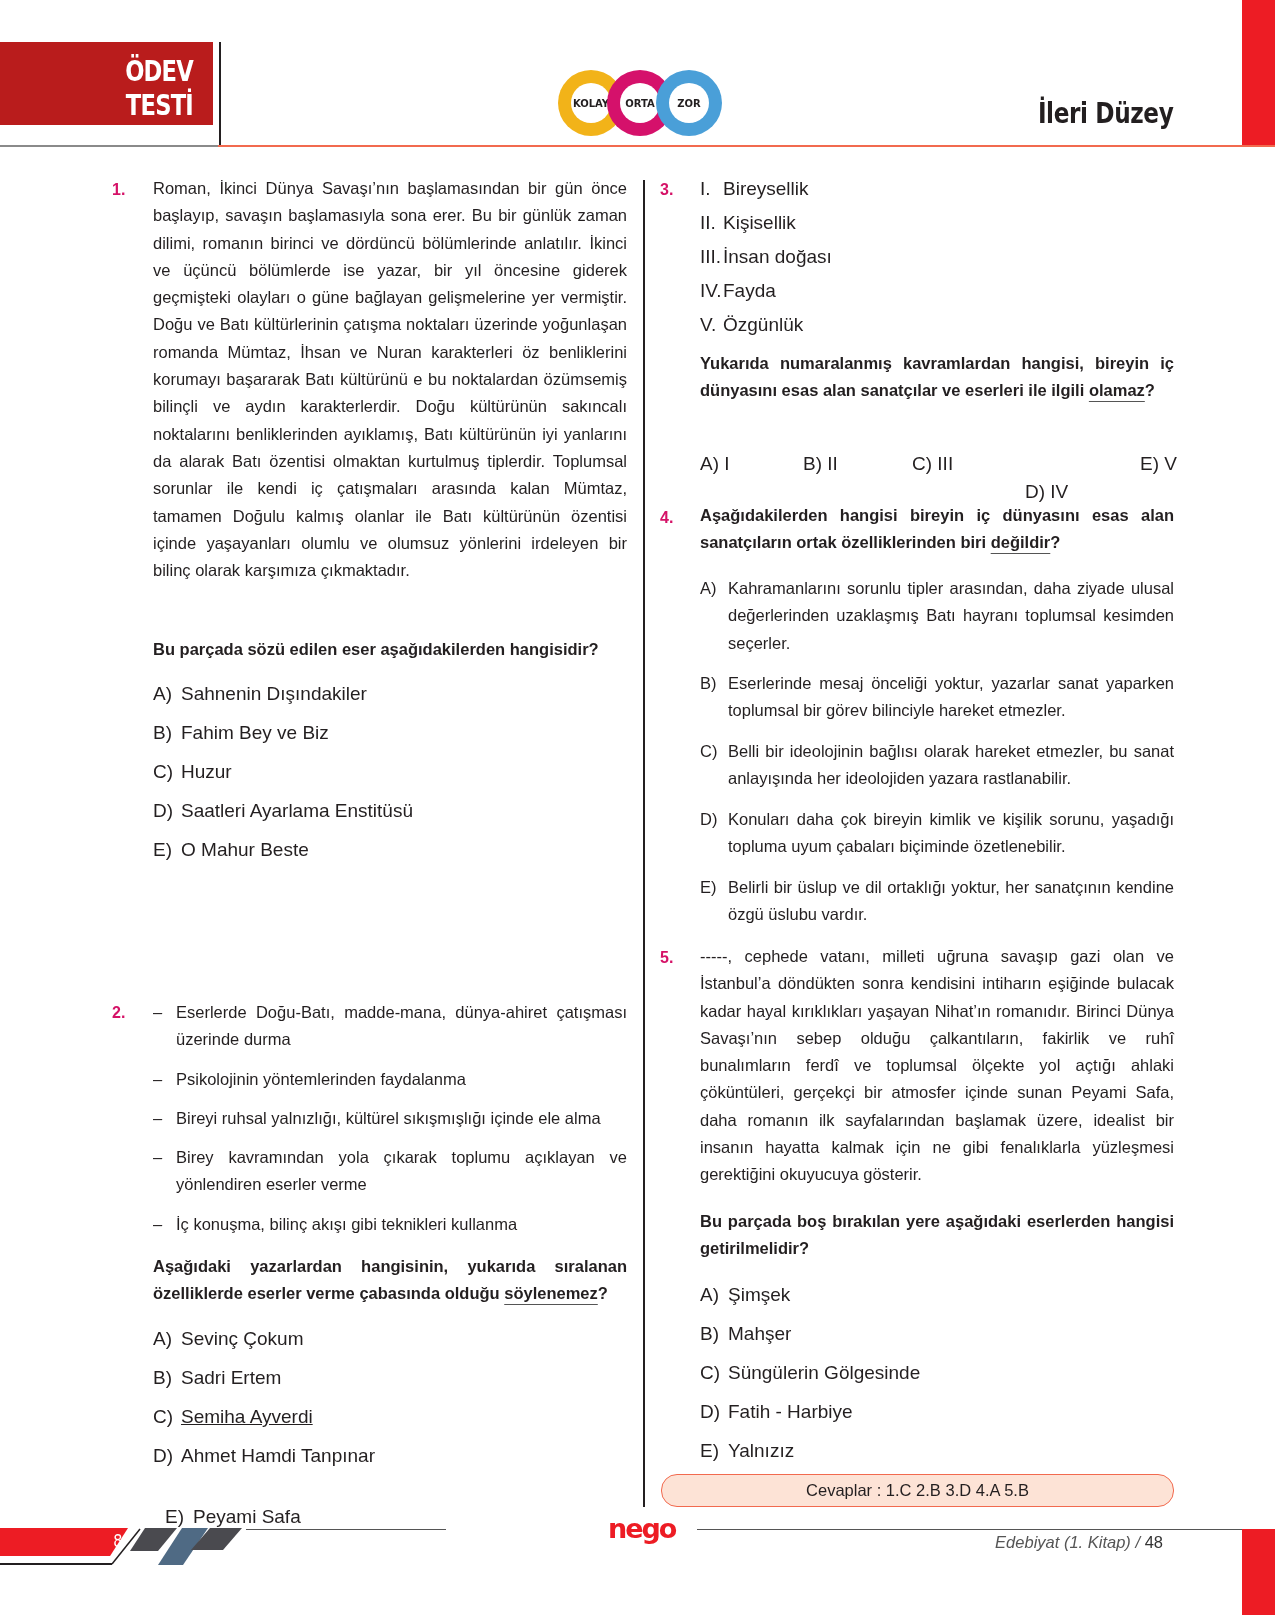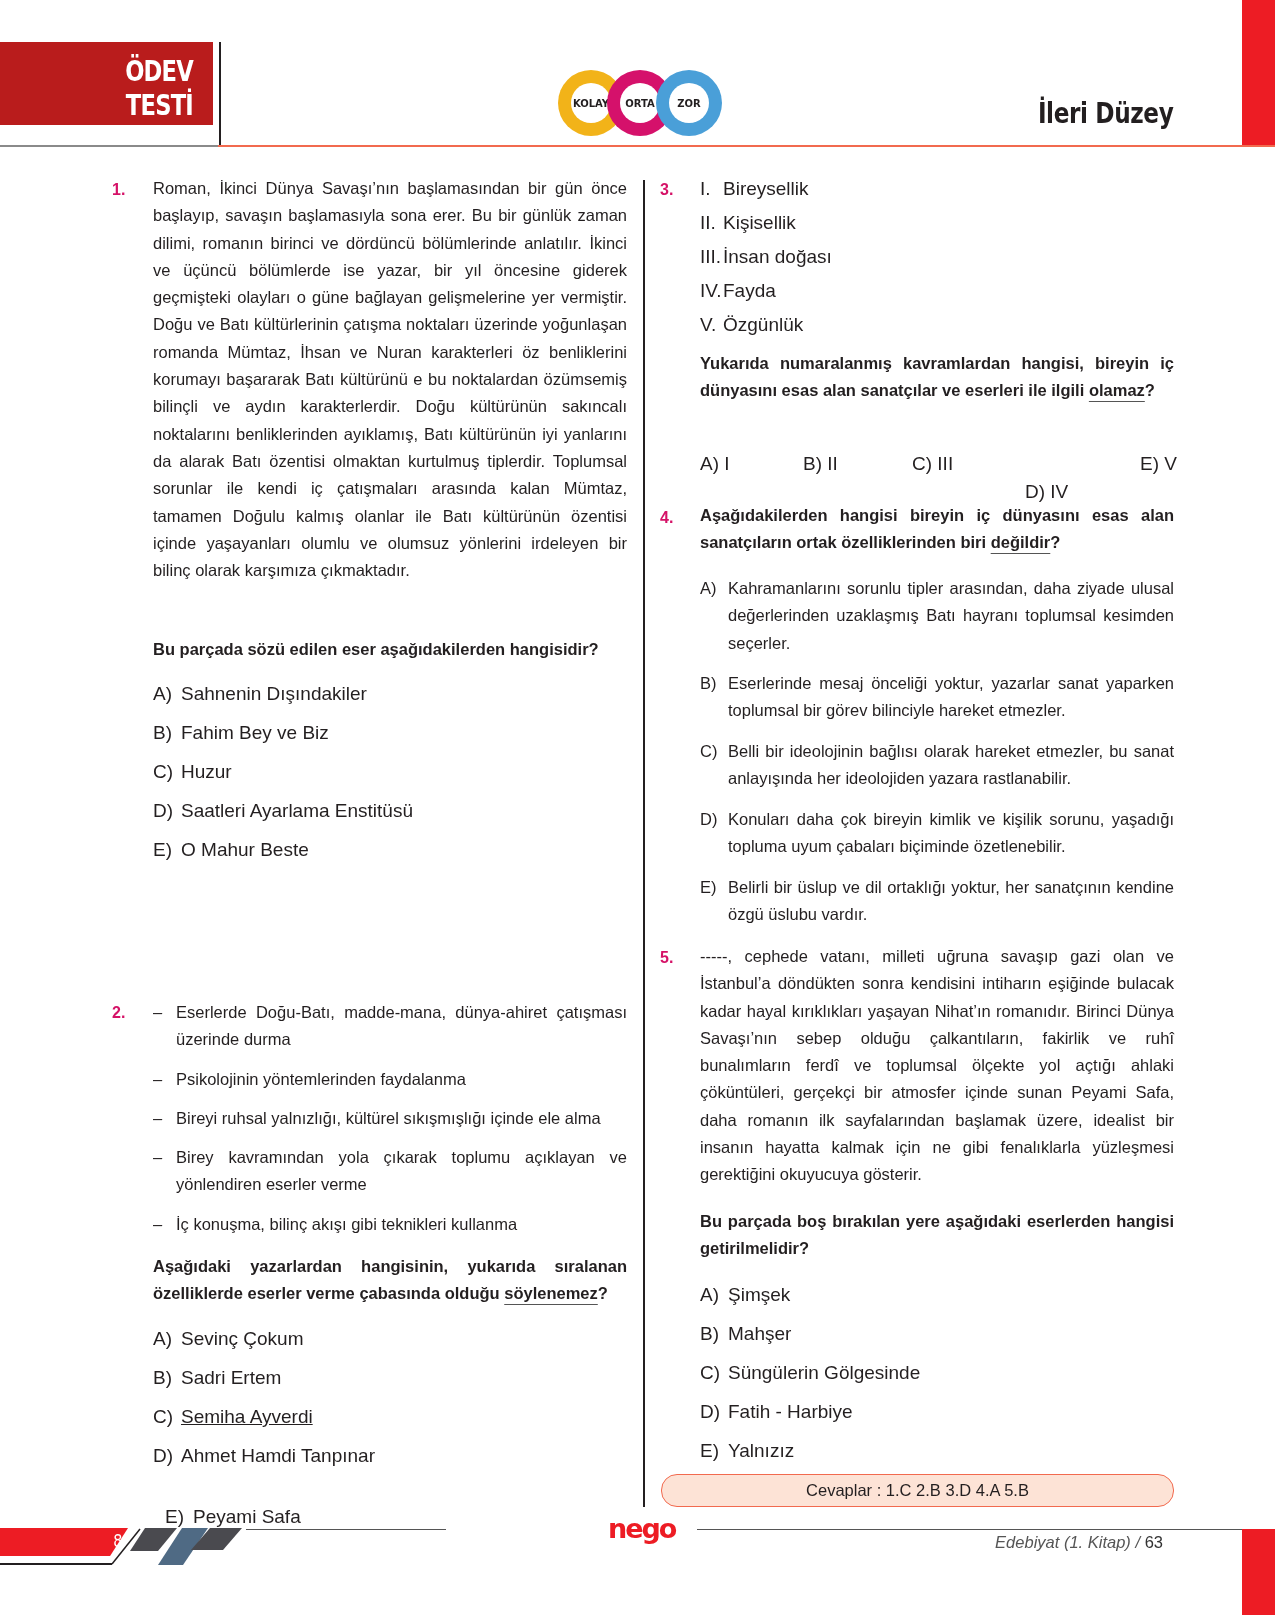--- a/index.html
+++ b/index.html
@@ -192,16 +192,16 @@
     <polygon points="80,0 112,0 93,22 61,22" fill="#4a4a4f"></polygon>
   </svg>
   <div class="footer-line"></div>
   <div class="footer-line-r"></div>
   <div class="nego">
     <span class="nego-text">nego</span>
   </div>
   <div class="book-info">
     <span class="it">Edebiyat (1. Kitap)</span>
     <span class="it">/</span>
-    <span>63</span>
+    <span>48</span>
   </div>
   <div class="footer-right-red"></div>
 </div>
 
 </body></html>

